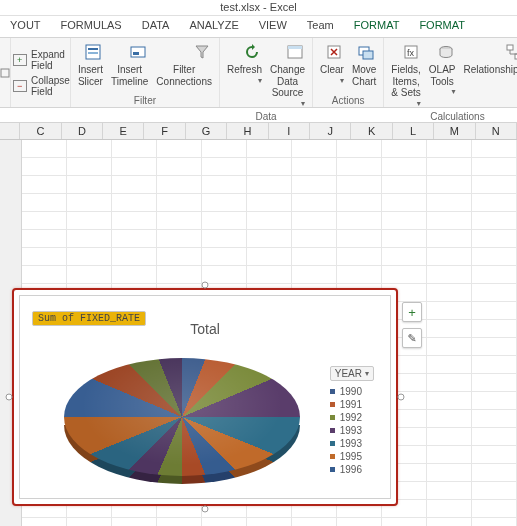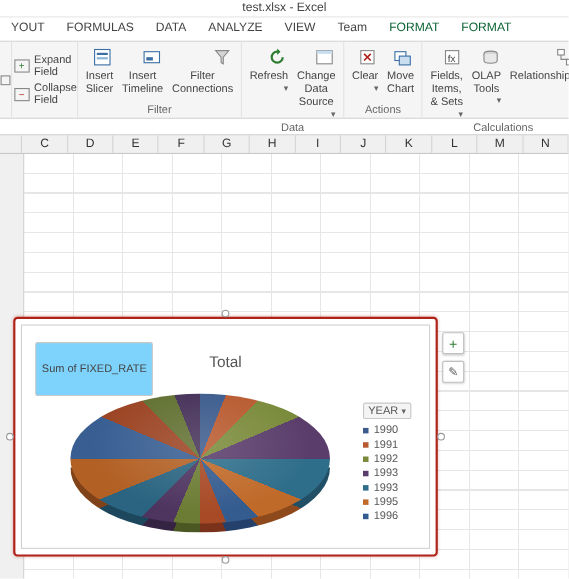--- a/index.html
+++ b/index.html
@@ -42,21 +42,21 @@
 
 .chart { position: absolute; left: 12px; top: 148px; width: 386px; height: 218px; background: #fff; border: 2px solid #b02318; border-radius: 4px; box-shadow: 0 0 3px rgba(176,35,24,0.3); }
 .chart-handles { position:absolute; inset:-5px; pointer-events:none;}
 .handle { position:absolute; width:7px; height:7px; background:#fff; border:1px solid #999; border-radius:50%;}
 .handle.t { top:0; left:50%; transform:translate(-50%,-50%);}
 .handle.b { bottom:0; left:50%; transform:translate(-50%,50%);}
 .handle.l { left:0; top:50%; transform:translate(-50%,-50%);}
 .handle.r { right:0; top:50%; transform:translate(50%,-50%);}
 
 .chart-inner { position:absolute; inset:5px; border:1px solid #d0d0d0;}
-.btn-pill { position:absolute; top:15px; left:12px; background:#7dd3fc; border:1px solid #c8c8c8; border-radius:2px; font-size:10px; padding:18px 5px; color:#444;}
+.btn-pill { position:absolute; top:15px; left:12px; background:#eab308; border:1px solid #c8c8c8; border-radius:2px; font-size:10px; padding:1px 5px; color:#444;font-family:Liberation Mono, monospace;}
 .side-btns { position:absolute; right:-26px; top:12px; display:flex; flex-direction:column; gap:6px;}
 .side-btn { width:20px; height:20px; background:#fff; border:1px solid #c0c0c0; border-radius:2px; display:flex; align-items:center; justify-content:center; font-size:13px; color:#2e7d32; cursor:pointer; box-shadow:0 1px 2px rgba(0,0,0,0.15);}
 .side-btn.brush { color:#555; font-size:11px;}
 
 .chart-title { text-align:center; font-size:14px; color:#555; margin-top:25px;}
 .pie-wrap { position:absolute; left:44px; top:62px; width:236px; height:120px;}
 .pie-top { position:absolute; width:236px; height:118px; border-radius:50%; overflow:hidden; background:conic-gradient(
   #3b5b8c 0deg 22deg, #b85a2f 22deg 45deg, #7a8a3a 45deg 67deg, #5a3d6b 67deg 90deg,
   #2f6e8a 90deg 112deg, #c06a2a 112deg 135deg, #355c8f 135deg 158deg, #a84a26 158deg 180deg,
   #6d7c34 180deg 203deg, #4e3560 203deg 225deg, #2a6480 225deg 248deg, #b26024 248deg 270deg,

